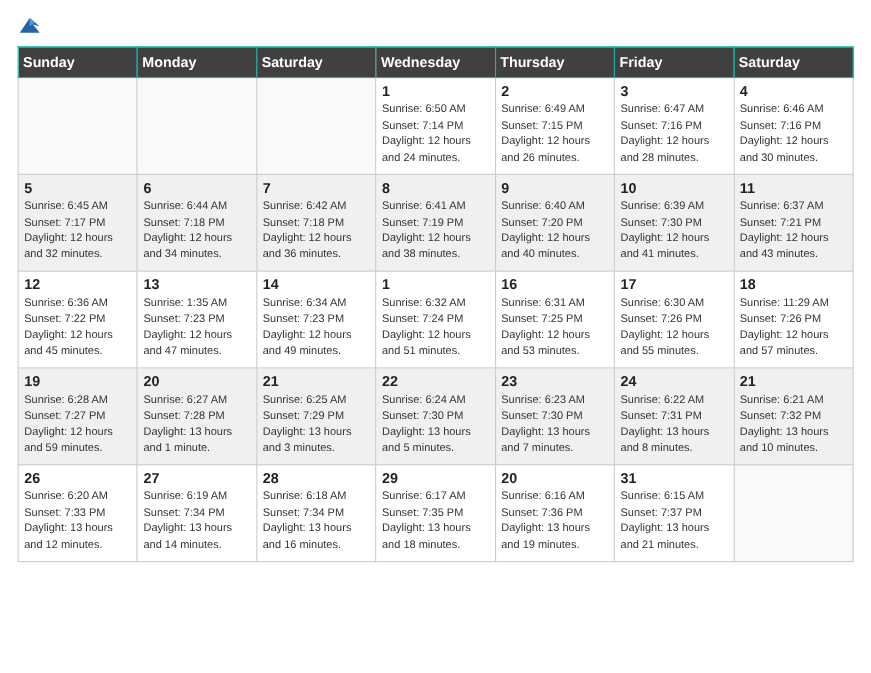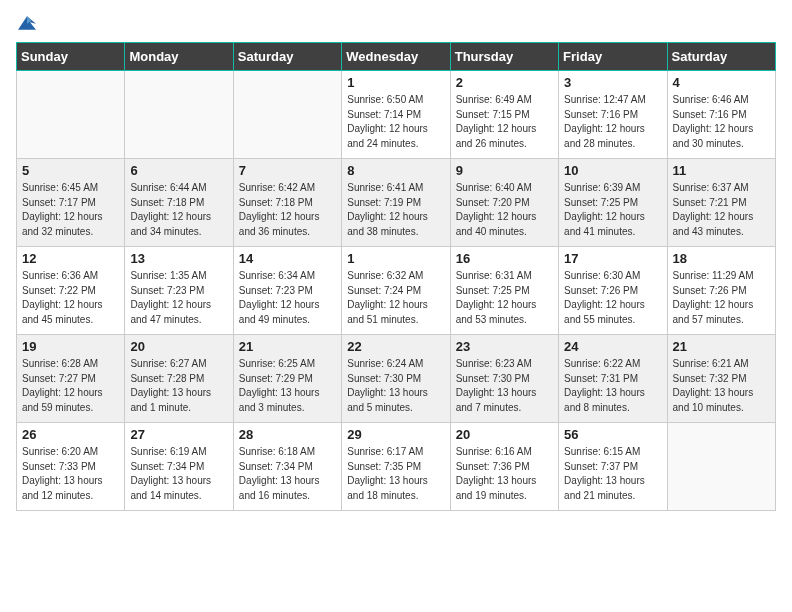--- a/index.html
+++ b/index.html
@@ -136,21 +136,21 @@
         </td>
         <td>
           <div class="day-number">2</div>
           <div class="day-info">Sunrise: 6:49 AM
 Sunset: 7:15 PM
 Daylight: 12 hours
 and 26 minutes.</div>
         </td>
         <td>
           <div class="day-number">3</div>
-          <div class="day-info">Sunrise: 12:47 AM
+          <div class="day-info">Sunrise: 6:47 AM
 Sunset: 7:16 PM
 Daylight: 12 hours
 and 28 minutes.</div>
         </td>
         <td>
           <div class="day-number">4</div>
           <div class="day-info">Sunrise: 6:46 AM
 Sunset: 7:16 PM
 Daylight: 12 hours
 and 30 minutes.</div>
@@ -188,21 +188,21 @@
         <td>
           <div class="day-number">9</div>
           <div class="day-info">Sunrise: 6:40 AM
 Sunset: 7:20 PM
 Daylight: 12 hours
 and 40 minutes.</div>
         </td>
         <td>
           <div class="day-number">10</div>
           <div class="day-info">Sunrise: 6:39 AM
-Sunset: 7:25 PM
+Sunset: 7:30 PM
 Daylight: 12 hours
 and 41 minutes.</div>
         </td>
         <td>
           <div class="day-number">11</div>
           <div class="day-info">Sunrise: 6:37 AM
 Sunset: 7:21 PM
 Daylight: 12 hours
 and 43 minutes.</div>
         </td>
@@ -339,21 +339,21 @@
 and 18 minutes.</div>
         </td>
         <td>
           <div class="day-number">20</div>
           <div class="day-info">Sunrise: 6:16 AM
 Sunset: 7:36 PM
 Daylight: 13 hours
 and 19 minutes.</div>
         </td>
         <td>
-          <div class="day-number">56</div>
+          <div class="day-number">31</div>
           <div class="day-info">Sunrise: 6:15 AM
 Sunset: 7:37 PM
 Daylight: 13 hours
 and 21 minutes.</div>
         </td>
         <td class="empty"></td>
       </tr>
     </tbody>
 </table>
 

